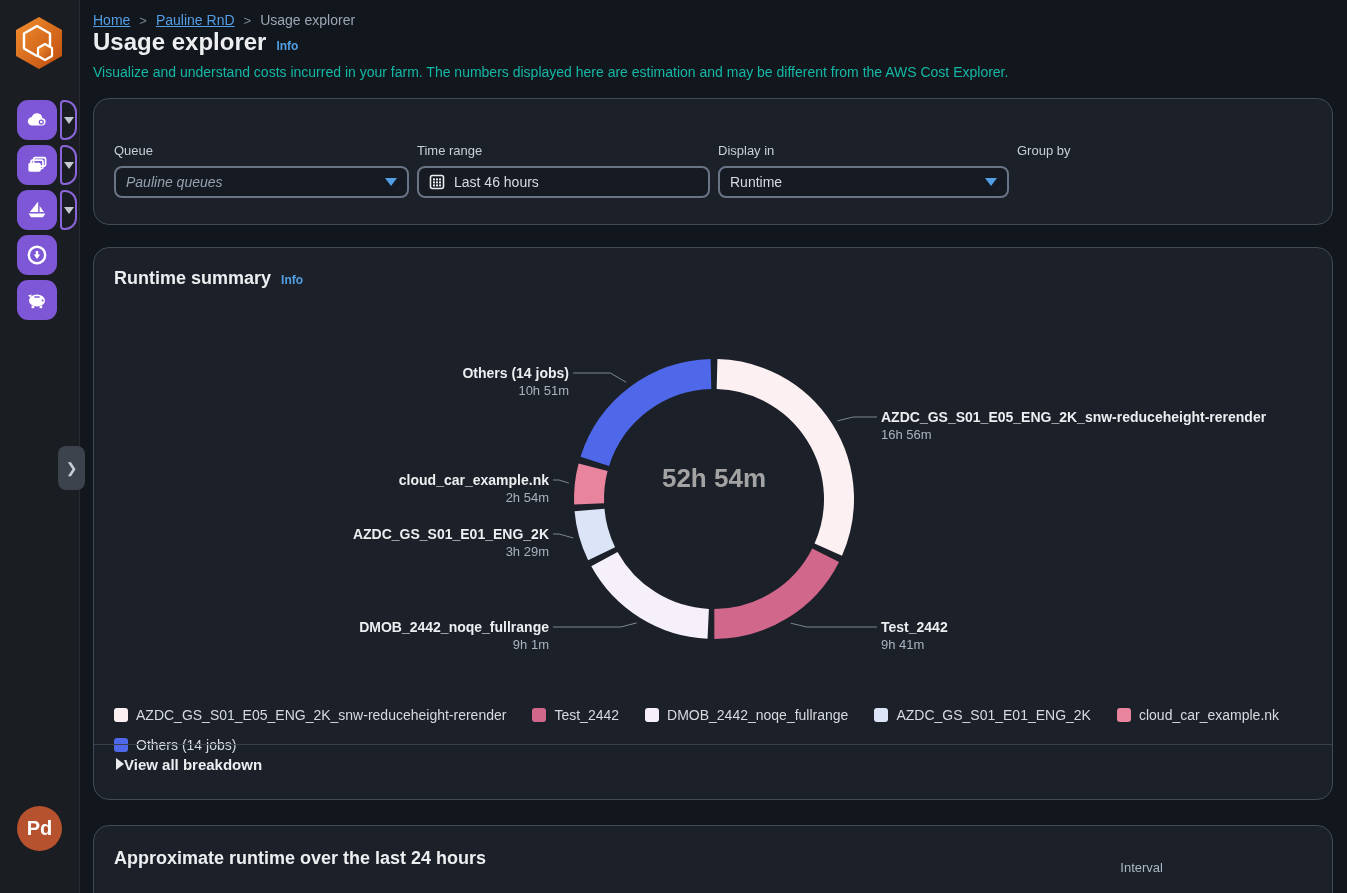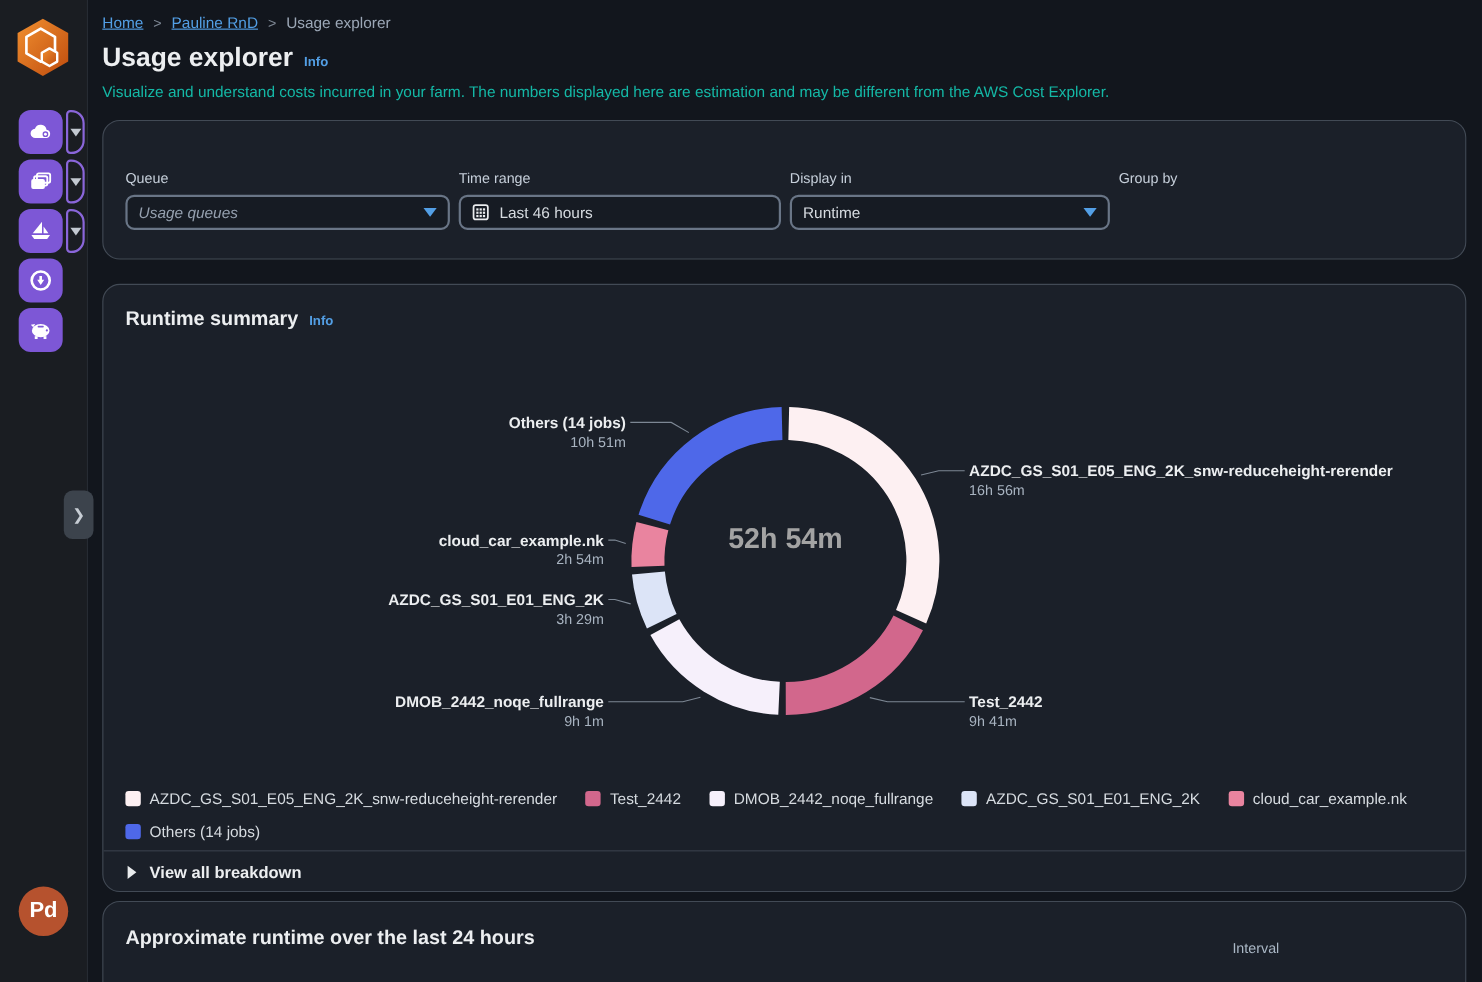--- a/index.html
+++ b/index.html
@@ -33,21 +33,21 @@
     background:#3c434c; border-radius:8px; color:#c7cdd4; font-size:14px;
     display:flex; align-items:center; justify-content:center; cursor:pointer;
   }
   .avatar {
     position:absolute; left:17px; top:806px; width:45px; height:45px; border-radius:50%;
     background:#b6522e; color:#fff; font-weight:bold; font-size:20px;
     display:flex; align-items:center; justify-content:center; cursor:pointer;
   }
   
   .main { position:absolute; left:80px; top:0; width:1267px; height:893px; padding:12px 14px 0 13px; }
-  .breadcrumb { display:flex; align-items:center; gap:9px; font-size:14px; margin-bottom:11px; }
+  .breadcrumb { display:flex; align-items:center; gap:9px; font-size:14px; }
   .breadcrumb a { color:#539fe5; text-decoration:underline; cursor:pointer; }
   .crumb-sep { color:#7d8794; font-size:13px; }
   .crumb-current { color:#9ba7b6; }
   .page-title-row { display:flex; align-items:baseline; gap:10px; margin-bottom:8px; }
   .page-title { font-size:24px; font-weight:bold; color:#eceef0; }
   .info-link { color:#539fe5; font-size:12px; font-weight:bold; cursor:pointer; }
   .page-desc { font-size:14px; color:#14b8a6; margin-bottom:18px; }
   .card {
     background:#1b2029; border:1px solid #424a55; border-radius:16px;
     width:1240px; position:relative;
@@ -60,39 +60,39 @@
   .control {
     height:32px; border:2px solid #697586; border-radius:8px; background:#161b23;
     display:flex; align-items:center; padding:0 10px; font-size:14px; color:#d6dbe0;
     cursor:pointer; justify-content:space-between;
   }
   .control .val { flex:1; }
   .placeholder-italic { font-style:italic; color:#95a0af; }
   .control .cal { margin-right:9px; display:flex; }
   .caret-blue { width:0; height:0; border-left:6px solid transparent; border-right:6px solid transparent; border-top:8px solid #539fe5; }
   
-  .card-runtime { height:553px; margin-bottom:8px; overflow:hidden; }
+  .card-runtime { height:553px; margin-bottom:25px; overflow:hidden; }
   .runtime-head { display:flex; align-items:baseline; gap:10px; padding:20px 20px 0 20px; }
   .chart-area { position:absolute; left:0; top:55px; width:1240px; height:404px; }
   .chart-area svg { position:absolute; left:0; top:0; }
   .donut-center { position:absolute; left:470px; top:160px; width:300px; text-align:center; pointer-events:none; }
   .donut-center .big { font-size:26px; font-weight:bold; color:#a3a3a3; }
   .donut-center .sub { font-size:19px; color:#b3bcc7; margin-top:4px; }
   .callout { position:absolute; pointer-events:none; }
   .callout .nm { font-size:14px; font-weight:bold; color:#eceef0; line-height:18px; white-space:nowrap; }
   .callout .vl { font-size:13px; color:#a8b3c0; line-height:18px; white-space:nowrap; }
   .callout.left { text-align:right; }
   .callout.right { text-align:left; }
   .legend { position:absolute; left:20px; top:459px; width:1200px; display:flex; flex-wrap:wrap; column-gap:26px; row-gap:7px; font-size:14px; color:#d6dbe0; }
   .legend-item { display:flex; align-items:center; gap:8px; cursor:pointer; }
   .legend-swatch { width:14px; height:14px; border-radius:3px; flex:0 0 auto; }
   .legend-break { flex-basis:100%; height:0; }
   .expander-row {
-    position:absolute; left:0; top:514px; width:100%; height:39px;
-    border-top:1px solid #39404c; display:flex; align-items:center; gap:12px;
+    position:absolute; left:0; top:496px; width:100%; height:39px;
+    border-top:1px solid #39404c; display:flex; align-items:center; gap:0;
     padding:0 22px; cursor:pointer;
   }
   .expander-caret { width:0; height:0; border-top:6px solid transparent; border-bottom:6px solid transparent; border-left:8px solid #e9ebed; }
   .expander-label { font-size:15px; font-weight:bold; color:#eceef0; }
   
   .card-approx { height:120px; padding:22px 20px; }
   .interval-label { position:absolute; right:169px; top:34px; font-size:13px; color:#aab7c5; }
 </style>
 </head>
 <body>
@@ -202,21 +202,21 @@
     <span class="info-link">Info</span>
   </div>
   <div class="page-desc">Visualize and understand costs incurred in your farm. The numbers displayed here are estimation and may be different from the AWS Cost Explorer.</div>
 
   <div class="card card-view">
     <div class="fields">
 
       <div>
         <div class="field-label">Queue</div>
         <div class="control">
-          <span class="val placeholder-italic">Usage queues</span>
+          <span class="val placeholder-italic">Pauline queues</span>
           <span class="caret-blue"></span>
         </div>
       </div>
 
       <div>
         <div class="field-label">Time range</div>
         <div class="control" style="justify-content:flex-start;">
           <span class="cal">
             <svg width="16" height="16" viewBox="0 0 16 16">
               <rect x="1.5" y="1.5" width="13" height="13" rx="2" fill="none" stroke="#e9ebed" stroke-width="1.6"></rect>

